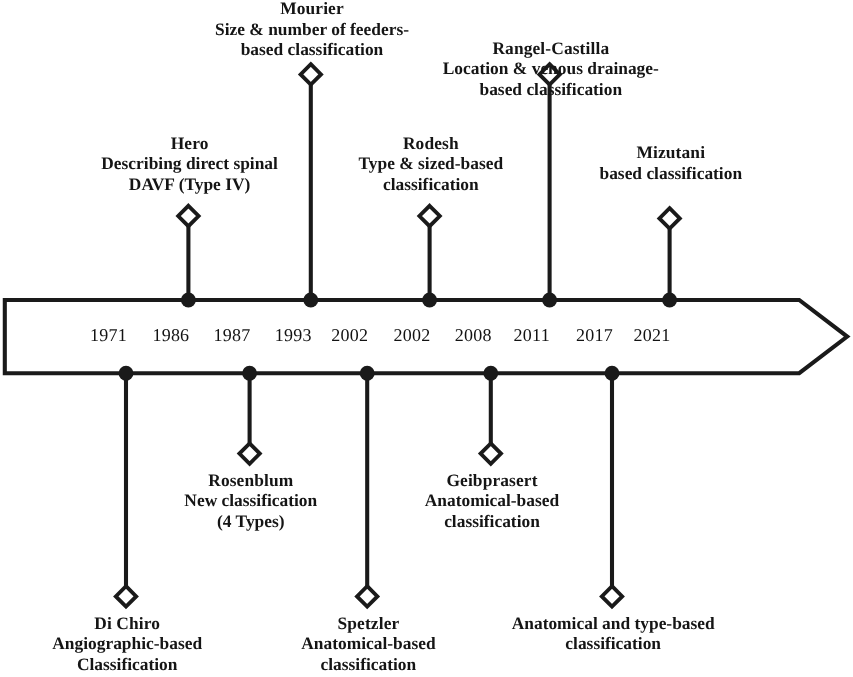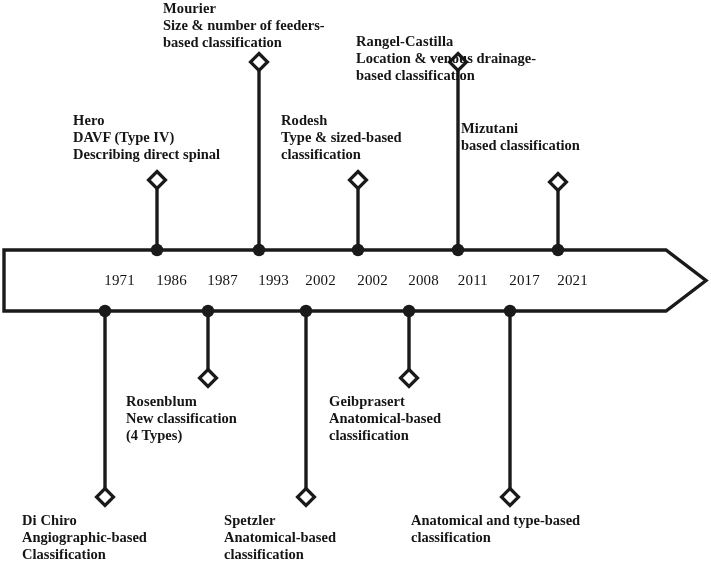--- a/index.html
+++ b/index.html
@@ -20,38 +20,38 @@
   }
   #timeline-svg {
     position: absolute;
     left: 0;
     top: 0;
     width: 711px;
     height: 564px;
   }
   .milestone-label {
     position: absolute;
-    text-align: left;
+    text-align: center;
     line-height: 1.18;
     font-size: 14.5px;
     color: #151515;
   }
   .milestone-name {
     display: block;
     font-weight: bold;
     font-size: 14.5px;
     letter-spacing: 0.1px;
   }
   .milestone-desc {
     display: block;
     font-weight: bold;
   }
   .year-label {
     position: absolute;
-    text-align: right;
+    text-align: left;
     font-size: 15px;
     color: #131313;
     letter-spacing: 0.2px;
     white-space: nowrap;
   }
 </style>
 </head>
 <body>
 
 <div id="canvas">
@@ -109,22 +109,22 @@
       </g>
     </svg>
   <div id="labels-layer">
       <div class="milestone-label" style="left: 22px; top: 512px; width: 168px;">
         <span class="milestone-name">Di Chiro</span>
         <span class="milestone-desc">Angiographic-based</span>
         <span class="milestone-desc">Classification</span>
       </div>
       <div class="milestone-label" style="left: 73px; top: 112px; width: 170px;">
         <span class="milestone-name">Hero</span>
+        <span class="milestone-desc">Describing direct spinal</span>
         <span class="milestone-desc">DAVF (Type IV)</span>
-        <span class="milestone-desc">Describing direct spinal</span>
       </div>
       <div class="milestone-label" style="left: 126px; top: 393px; width: 166px;">
         <span class="milestone-name">Rosenblum</span>
         <span class="milestone-desc">New classification</span>
         <span class="milestone-desc">(4 Types)</span>
       </div>
       <div class="milestone-label" style="left: 163px; top: 0px; width: 194px;">
         <span class="milestone-name">Mourier</span>
         <span class="milestone-desc">Size &amp; number of feeders-</span>
         <span class="milestone-desc">based classification</span>

